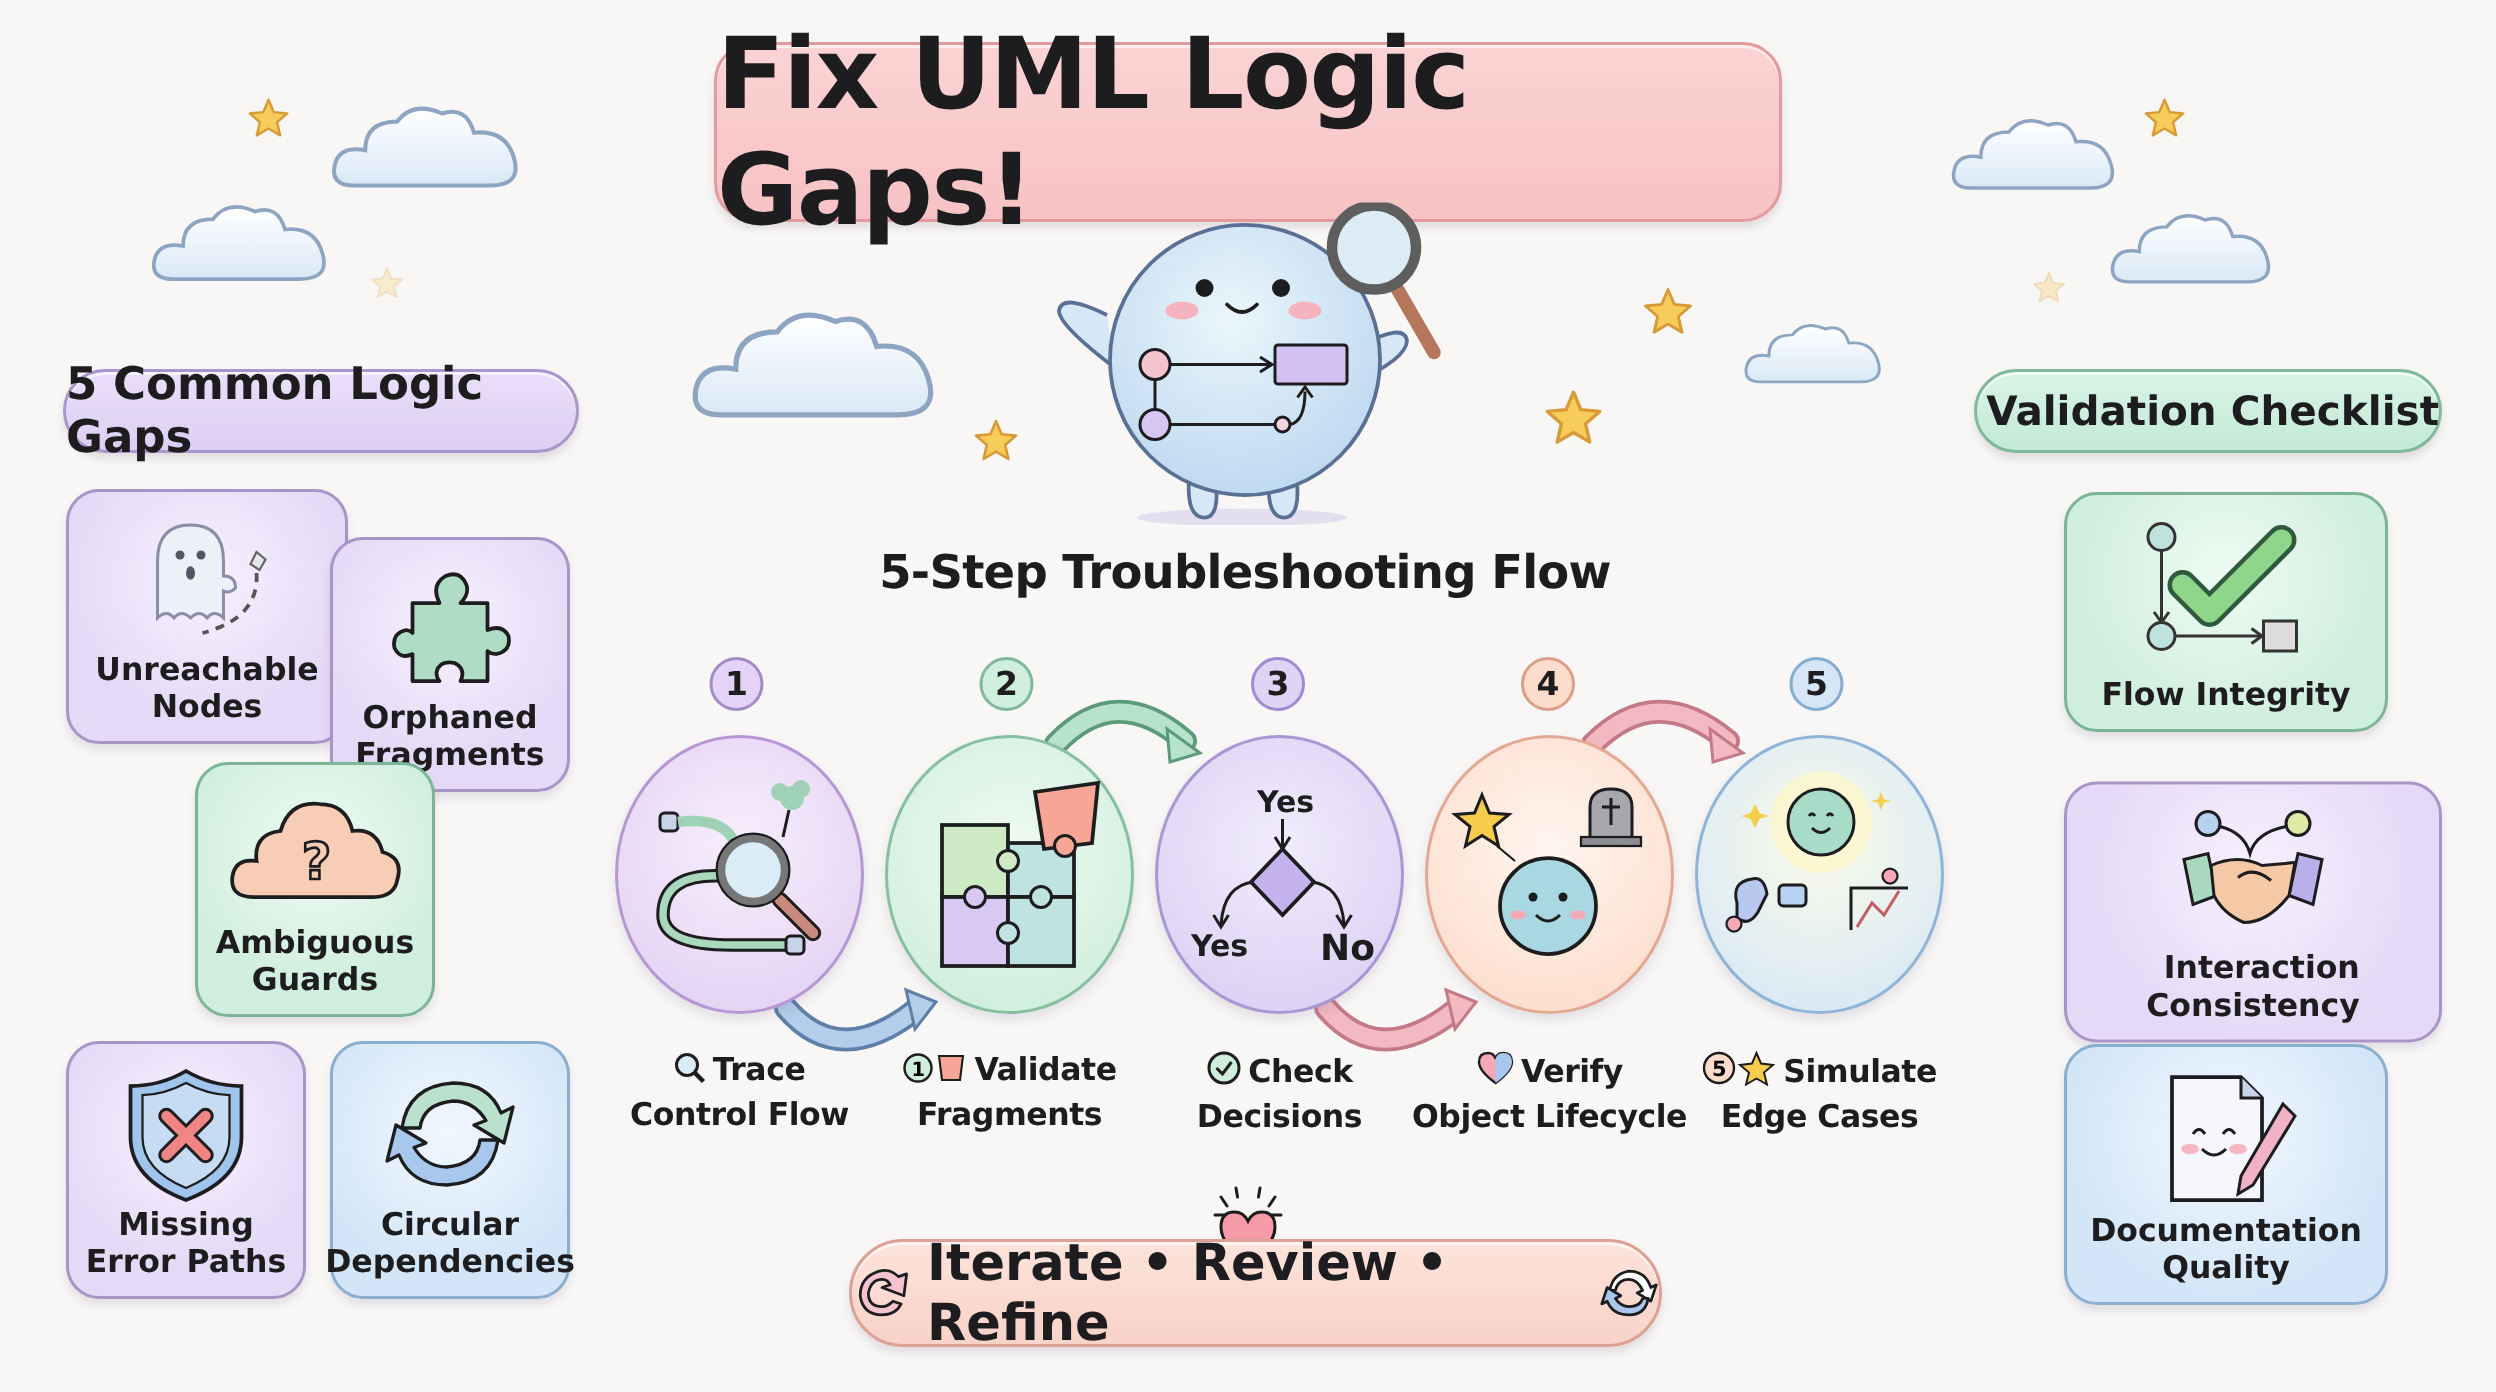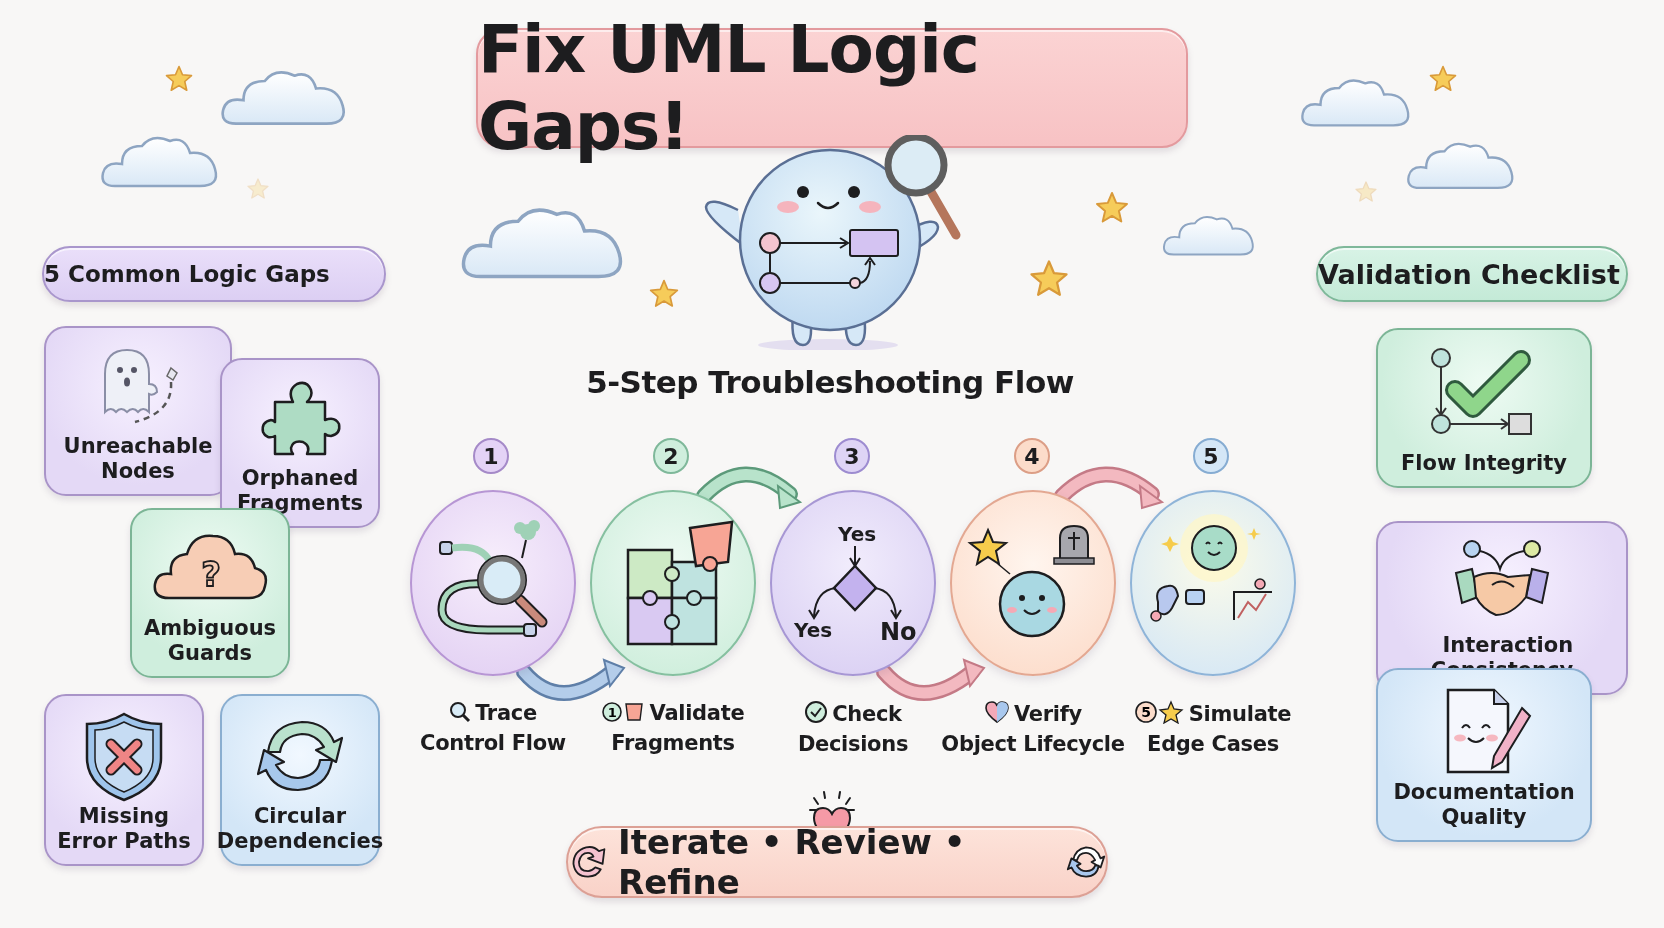--- a/index.html
+++ b/index.html
@@ -9,35 +9,35 @@
     font-family: "DejaVu Sans", sans-serif;
     color: #1d1d1f;
     position: relative;
   }
   .abs { position: absolute; }
   .pill {
     position: absolute;
     border-radius: 30px;
     border: 2px solid;
     box-shadow: 0 4px 6px rgba(120,100,120,0.18), inset 0 2px 0 rgba(255,255,255,0.6);
-    display: flex; align-items: center; justify-content: flex-start;
+    display: flex; align-items: center; justify-content: flex-end;
     font-weight: bold;
   }
   .title-pill {
     left: 476px; top: 28px; width: 712px; height: 120px;
     background: linear-gradient(#fbd3d3, #f7c2c4);
     border-color: #e39a9e;
     border-radius: 26px;
     font-size: 66px; letter-spacing: -1px;
   }
   .hdr-left {
     left: 42px; top: 246px; width: 344px; height: 56px;
     background: linear-gradient(#eadffa, #dccff3);
     border-color: #a996cc;
-    font-size: 23px;
+    font-size: 30px;
   }
   .hdr-right {
     left: 1316px; top: 246px; width: 312px; height: 56px;
     background: linear-gradient(#d8f3e6, #c4ead7);
     border-color: #7fb89a;
     font-size: 27px;
   }
   .card {
     position: absolute;
     border-radius: 22px;
@@ -233,21 +233,21 @@
     <path d="M28 16 Q44 20 48 34 Q52 20 72 16" fill="none" stroke="#1d1d1f" stroke-width="2"></path>
     <path d="M4 38 L20 34 L26 62 L10 68 Z" fill="#a9d9bf" stroke="#1d1d1f" stroke-width="2"></path>
     <path d="M96 38 L80 34 L74 62 L90 68 Z" fill="#b9b0ea" stroke="#1d1d1f" stroke-width="2"></path>
     <path d="M22 42 Q40 34 56 42 L78 40 L74 62 Q60 80 44 80 Q30 74 24 62 Z" fill="#f6c9a6" stroke="#1d1d1f" stroke-width="2"></path>
     <path d="M40 50 Q50 42 62 52" fill="none" stroke="#1d1d1f" stroke-width="2"></path>
   </svg>
   <span class="lbl">Interaction
 Consistency</span>
 </div>
 
-<div class="card blue" style="left:1376px;top:668px;width:216px;height:174px;">
+<div class="card blue" style="left:1376px;top:696px;width:216px;height:174px;">
   <svg style="top:14px" width="100" height="96" viewBox="0 0 100 96">
     <path d="M14 6 L60 6 L74 20 L74 88 L14 88 Z" fill="#f5f7fd" stroke="#1d1d1f" stroke-width="2.5"></path>
     <path d="M60 6 L60 20 L74 20" fill="#c9d2ec" stroke="#1d1d1f" stroke-width="2"></path>
     <path d="M28 44 Q32 38 36 44 M48 44 Q52 38 56 44" fill="none" stroke="#1d1d1f" stroke-width="2"></path>
     <path d="M34 54 Q42 62 50 54" fill="none" stroke="#1d1d1f" stroke-width="2"></path>
     <ellipse cx="26" cy="54" rx="6" ry="3.5" fill="#f6b8c0"></ellipse>
       <ellipse cx="58" cy="54" rx="6" ry="3.5" fill="#f6b8c0"></ellipse>
     <path d="M88 24 L96 32 L68 78 L58 84 L60 72 Z" fill="#f1b2c8" stroke="#1d1d1f" stroke-width="2"></path>
   </svg>
   <span class="lbl">Documentation

